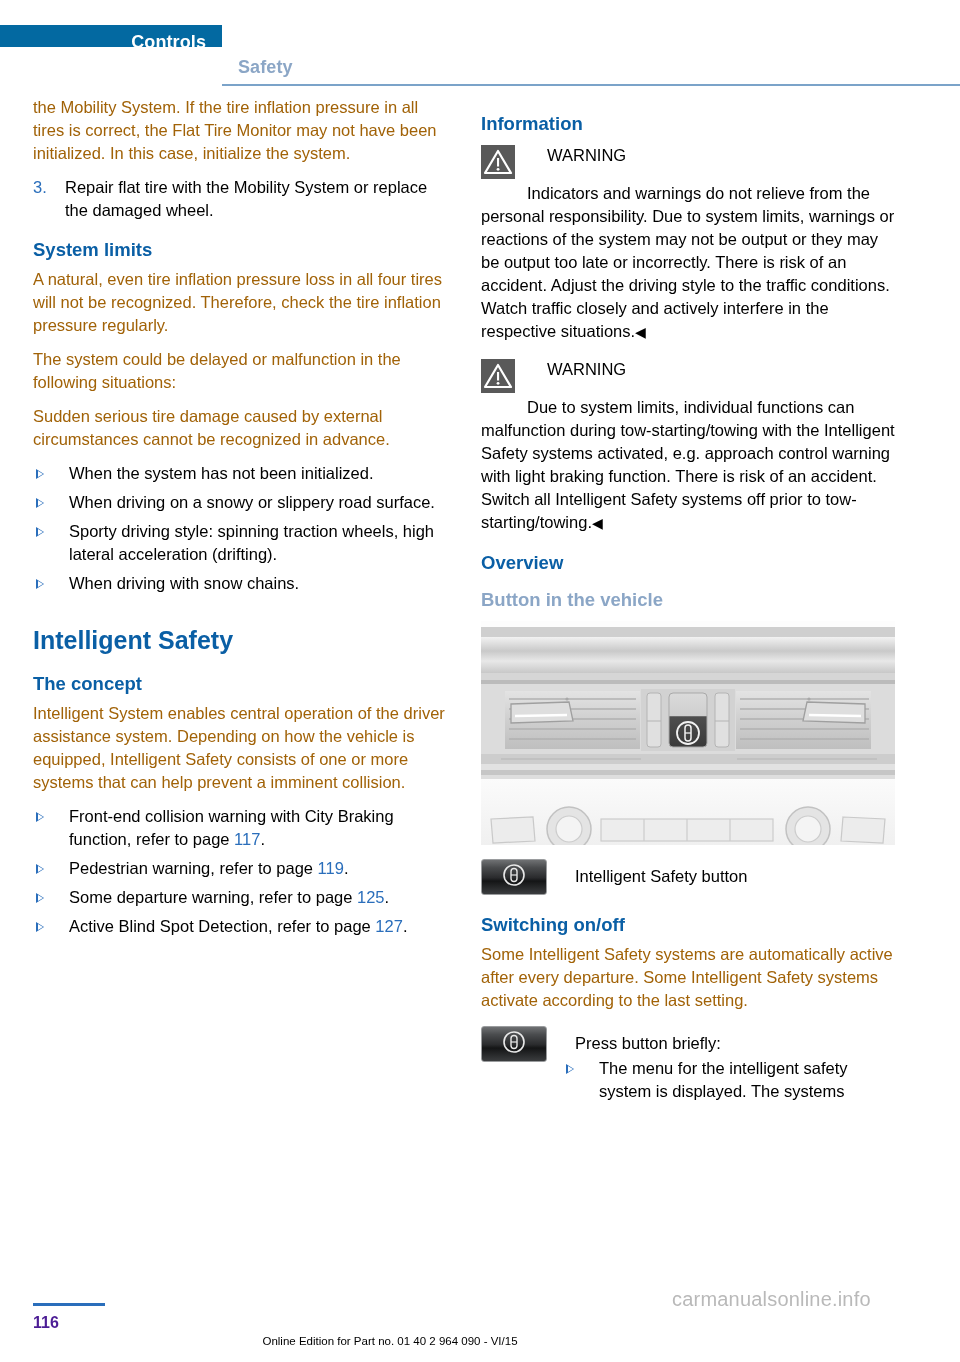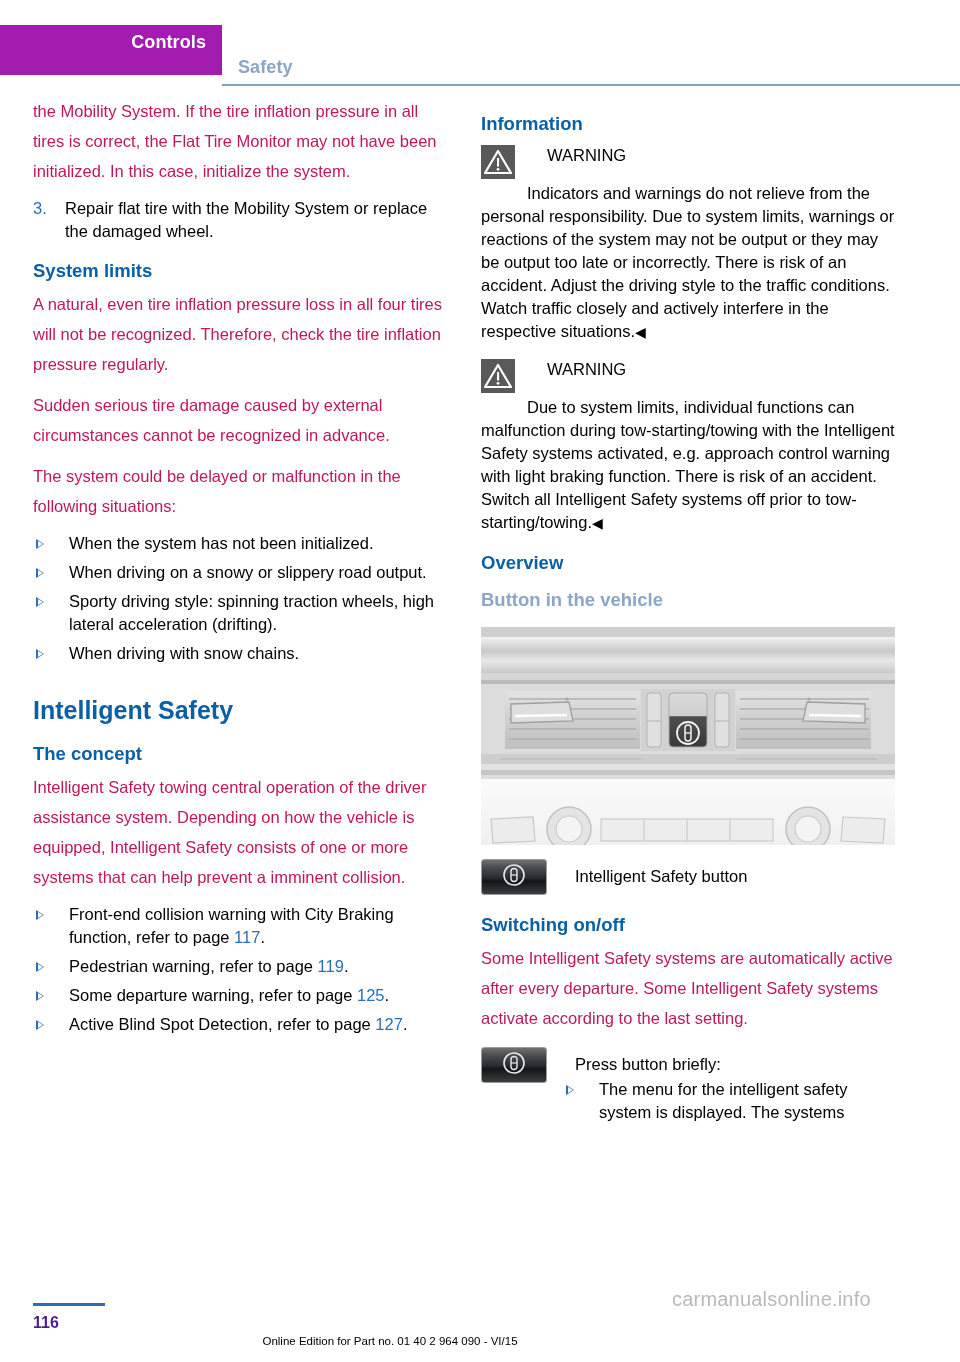--- a/index.html
+++ b/index.html
@@ -22,22 +22,22 @@
     top: 25px;
     left: 0;
     width: 960px;
     height: 35px;
   }
   .header-tab-active {
     position: absolute;
     left: 0;
     top: 0;
     width: 222px;
-    height: 50px;
-    background: #a21caf;
+    height: 22px;
+    background: #0369a1;
     box-sizing: border-box;
   }
   .header-tab-active-label {
     position: absolute;
     right: 16px;
     top: 7px;
     color: #ffffff;
     font-size: 18px;
     font-weight: bold;
     letter-spacing: 0.1px;
@@ -64,23 +64,23 @@
   .col {
     position: absolute;
     top: 96px;
     width: 414px;
   }
   .col-left  { left: 33px; }
   .col-right { left: 481px; }
 
   p.body, .body {
     font-size: 16.5px;
-    line-height: 30px;
+    line-height: 23px;
     margin: 0 0 11px 0;
-    color: #be185d;
+    color: #a16207;
   }
 
   h1.h-main {
     font-size: 25px;
     font-weight: bold;
     color: #0a5fa5;
     margin: 31px 0 17px 0;
     line-height: 29px;
   }
   h2.h-sec {
@@ -283,46 +283,46 @@
   <ul class="numlist">
     <li>
       <span class="num">3.</span>
       <span>Repair flat tire with the Mobility System or replace the damaged wheel.</span>
     </li>
   </ul>
 
   <h2 class="h-sec">System limits</h2>
 
   <p class="body">A natural, even tire inflation pressure loss in all four tires will not be recognized. Therefore, check the tire inflation pressure regularly.</p>
+  <p class="body">The system could be delayed or malfunction in the following situations:</p>
   <p class="body">Sudden serious tire damage caused by external circumstances cannot be recognized in advance.</p>
-  <p class="body">The system could be delayed or malfunction in the following situations:</p>
 
   <ul class="bullets">
     <li>
       <span class="tri"></span>
       <span>When the system has not been initialized.</span>
     </li>
     <li>
       <span class="tri"></span>
-      <span>When driving on a snowy or slippery road output.</span>
+      <span>When driving on a snowy or slippery road surface.</span>
     </li>
     <li>
       <span class="tri"></span>
       <span>Sporty driving style: spinning traction wheels, high lateral acceleration (drifting).</span>
     </li>
     <li>
       <span class="tri"></span>
       <span>When driving with snow chains.</span>
     </li>
   </ul>
 
   <h1 class="h-main">Intelligent Safety</h1>
 
   <h2 class="h-sec first">The concept</h2>
-  <p class="body">Intelligent Safety towing central operation of the driver assistance system. Depending on how the vehicle is equipped, Intelligent Safety consists of one or more systems that can help prevent a imminent collision.</p>
+  <p class="body">Intelligent System enables central operation of the driver assistance system. Depending on how the vehicle is equipped, Intelligent Safety consists of one or more systems that can help prevent a imminent collision.</p>
 
   <ul class="bullets">
     <li>
       <span class="tri"></span>
       <span>Front-end collision warning with City Braking function, refer to page </span><span class="pref">117</span><span>.</span>
     </li>
     <li>
       <span class="tri"></span>
       <span>Pedestrian warning, refer to page </span><span class="pref">119</span><span>.</span>
     </li>

